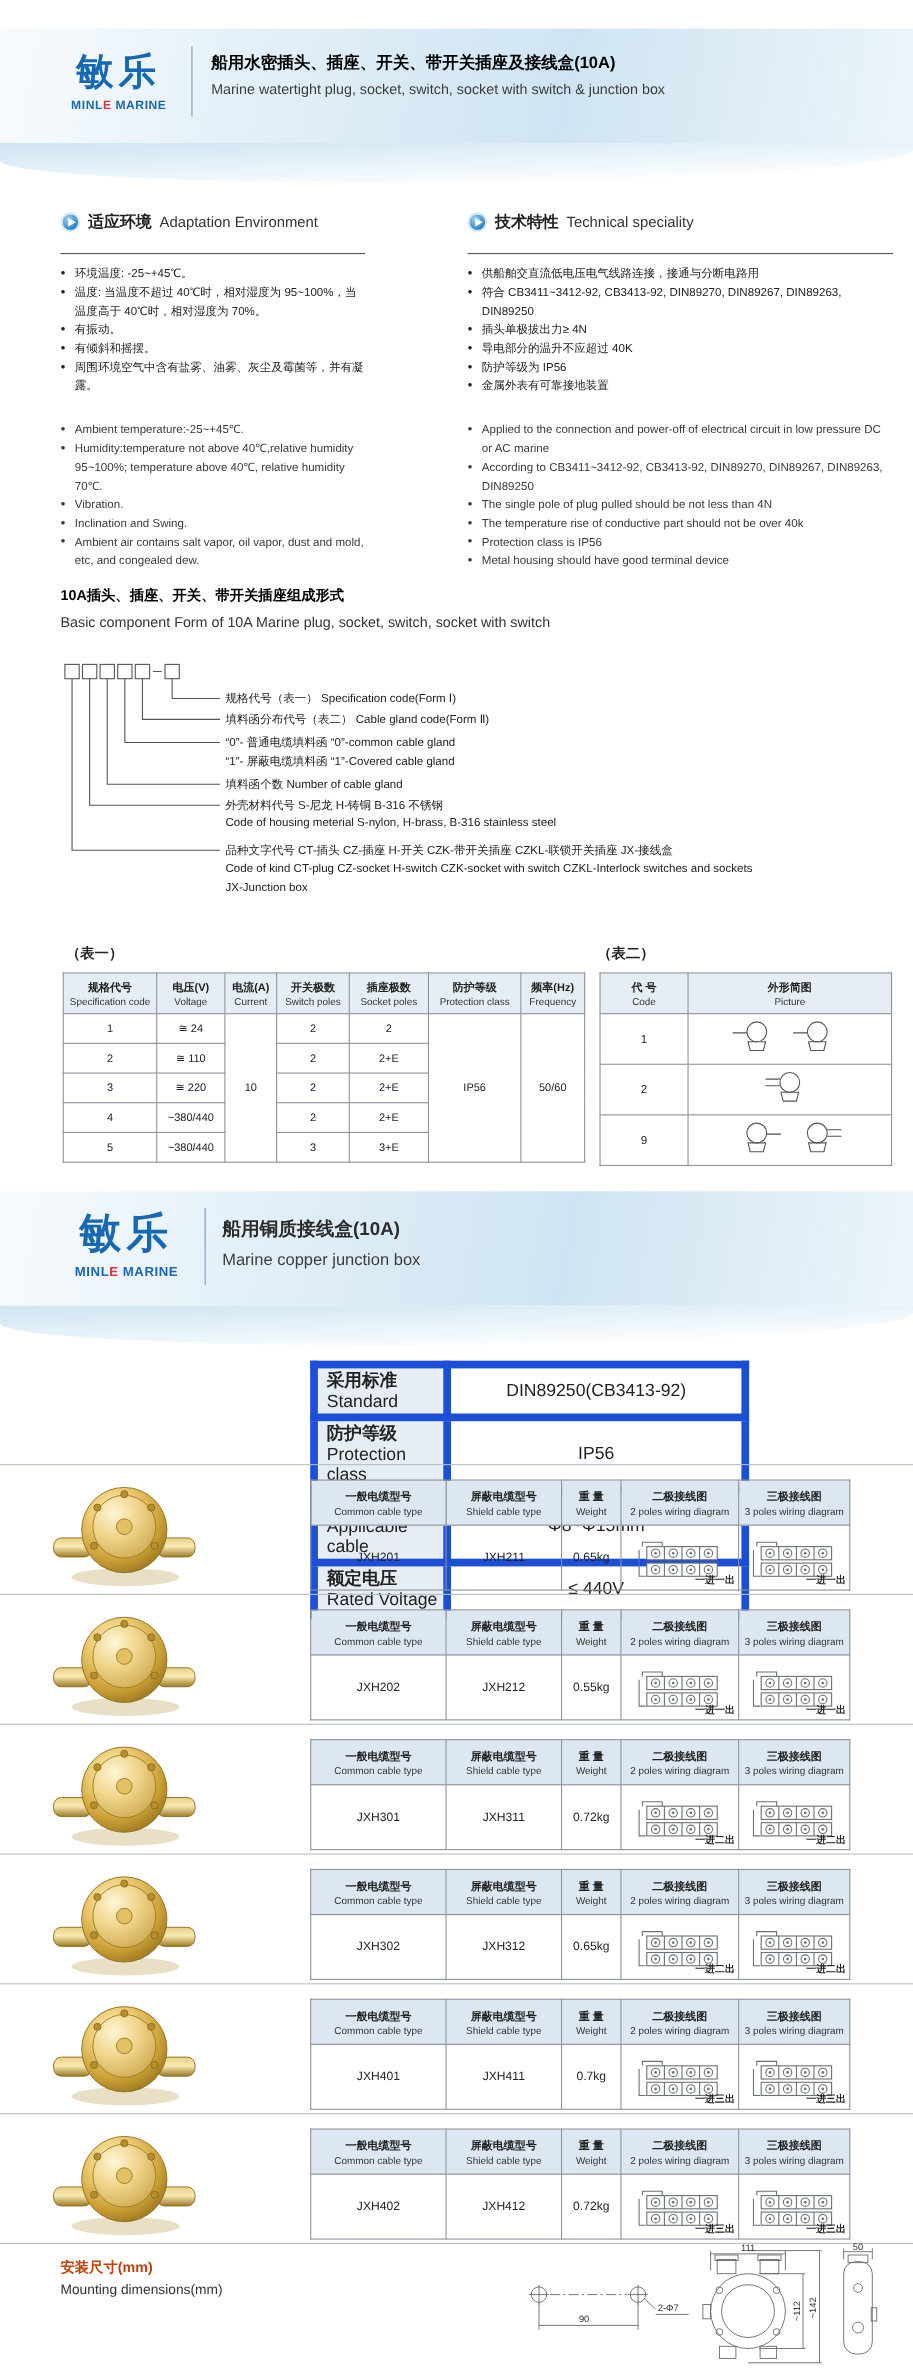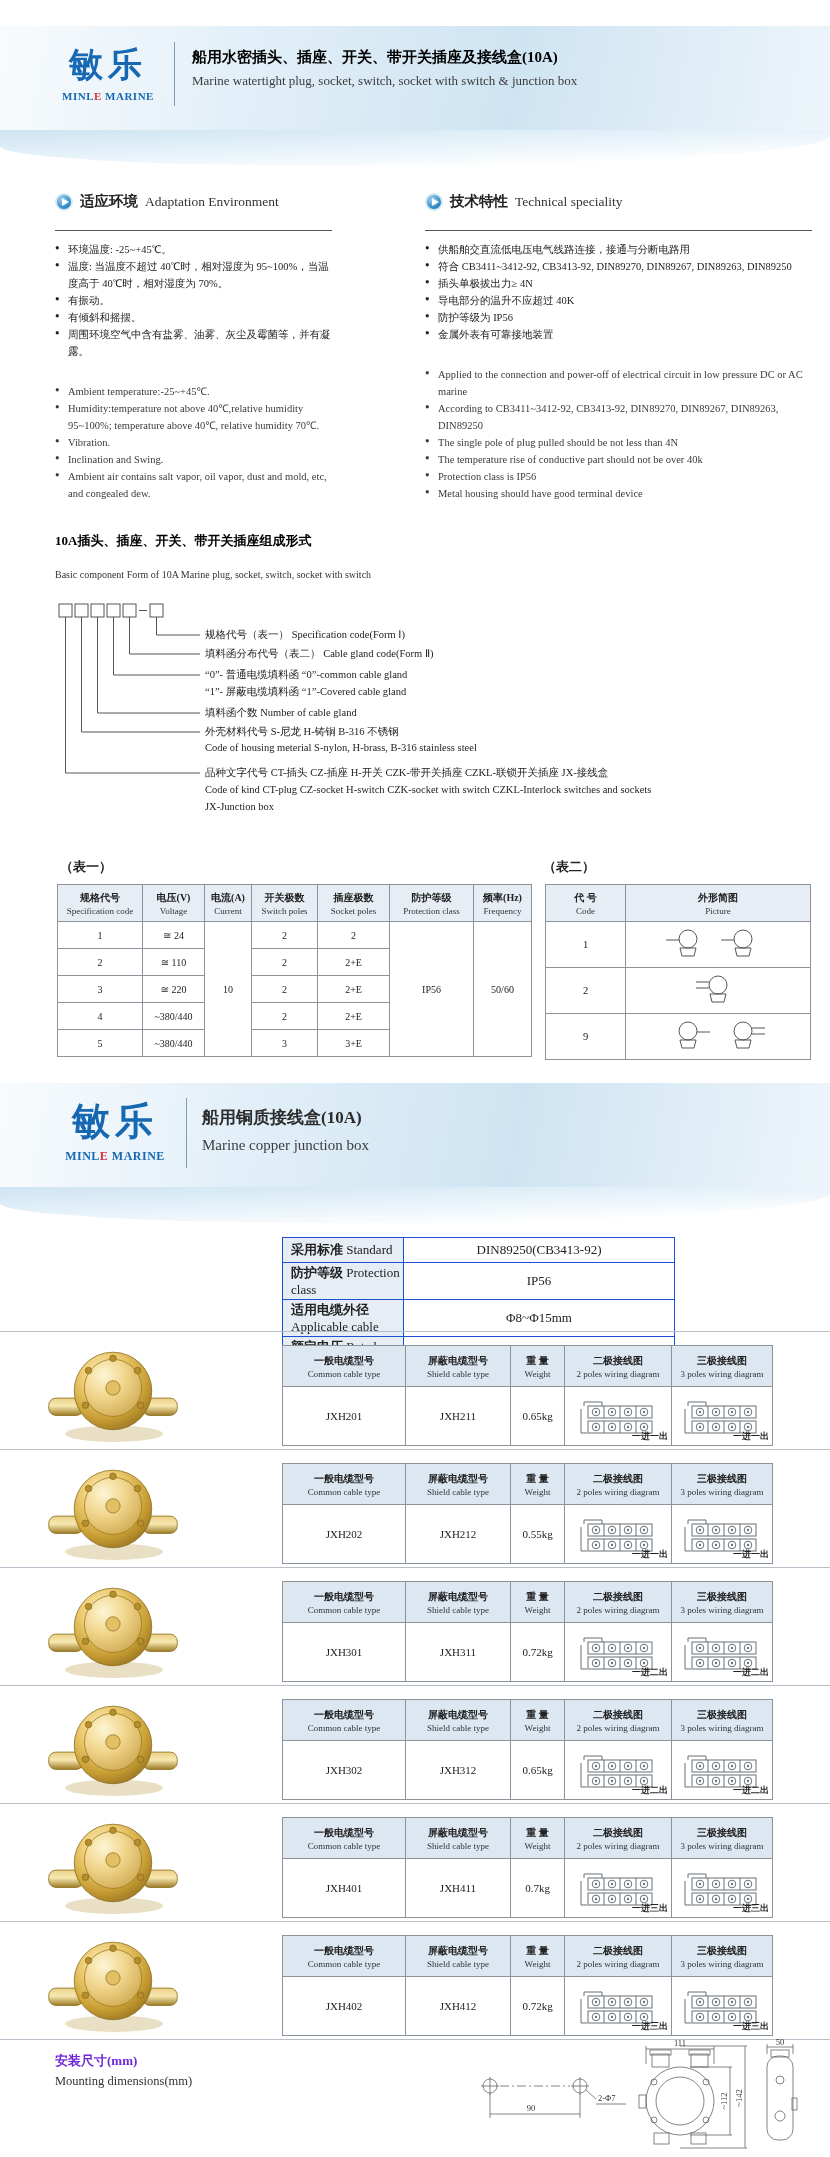--- a/index.html
+++ b/index.html
@@ -1,17 +1,17 @@
 <!DOCTYPE html>
 <html><head>
 <meta charset="utf-8">
 <style>
 html,body{margin:0;padding:0;background:#fff}
 .page{position:relative;width:830px;height:2157px;background:#fff;overflow:hidden;
-  font-family:Liberation Serif, serif;color:#333}
+  font-family:Liberation Sans, sans-serif;color:#333}
 
 
 .band{position:absolute;left:0;width:830px;
   background:linear-gradient(100deg,#f8fbfd 0%,#e2eff8 30%,#cfe4f2 62%,#edf5fa 100%)}
 .band1{top:26px;height:104px}
 .band2{top:1083px;height:104px}
 .wave{position:absolute;left:0;width:830px;height:36px;
   background:linear-gradient(178deg,#cfe4f2 0%,#e4f1f9 40%,#ffffff 85%);
   border-radius:0 0 60% 40%/0 0 30px 20px}
 .wave1{top:130px}.wave2{top:1187px}
@@ -46,60 +46,60 @@
 .colhead .h-cn{font-size:14.5px;font-weight:bold;color:#222}
 .colhead .h-en{font-size:13.5px;color:#333}
 ul.blist{list-style:none;margin:10px 0 0;padding:0;font-size:10.5px;line-height:1.62;color:#222}
 ul.blist.en{margin-top:23px;color:#3a3a3a}
 ul.blist li{padding-left:13px;position:relative}
 ul.blist li::before{content:"●";position:absolute;left:0;top:1px;font-size:7.5px}
 
 
 .cf-title{position:absolute;left:55px;top:532px}
 .cf-cn{font-size:13px;font-weight:bold;color:#000000}
-.cf-en{font-size:10px;margin-top:19px;color:#333}
+.cf-en{font-size:13px;margin-top:8px;color:#333}
 .cf-svg{position:absolute;left:50px;top:598px}
 .cf-label{position:absolute;left:205px;font-size:10.5px;white-space:nowrap;color:#222}
 
 
 .tcap{position:absolute;font-size:13px;font-weight:bold;color:#222}
 .cap1{left:60px;top:858px}.cap2{left:543px;top:858px}
 table.grid{border-collapse:collapse;table-layout:fixed;position:absolute}
 table.grid th,table.grid td{border:1px solid #8d939b;text-align:center;vertical-align:middle;padding:0}
 .t1{left:57px;top:884px;width:474px}
 .t1 th{background:#e7edf4;height:36px}
 .t1 td{height:26px;font-size:10px;color:#222}
 .hc{font-size:10px;font-weight:bold;color:#222}
 .he{font-size:9px;color:#333;margin-top:1px;font-weight:normal}
 .t2{left:545px;top:884px;width:265px}
 .t2 th{background:#e7edf4;height:36px}
 .t2 td{height:45px;font-size:10.5px;color:#222}
 
 
 .std{position:absolute;left:282px;top:1237px;width:392px;border-collapse:collapse;table-layout:fixed}
-.std td{border:1px solid #1d4ed8;height:22px;font-size:13px;color:#222}
+.std td{border:7px solid #1d4ed8;height:22px;font-size:16px;color:#222}
 .std .lbl{background:#e7edf4;text-align:left;padding-left:8px}
 .std .lbl .cnb{font-weight:bold}
 .std .val{text-align:center}
 
 
 .sep{position:absolute;left:0;width:830px;height:1px;background:#b6bfc7}
 .prod{position:absolute;left:0;width:809px;height:114px}
 .photo{position:absolute;left:38px;top:5px;width:150px;height:102px}
 .ptab{position:absolute;left:282px;top:8px;width:490px;border-collapse:collapse;table-layout:fixed}
 .ptab th,.ptab td{border:1px solid #8d939b;padding:0}
 .ptab th{background:#dce7f2;height:40px}
 .ptab td{height:58px;text-align:center;vertical-align:middle;font-size:11px;color:#222}
 .ptab .diag{position:relative}
 .wire{display:block;margin:4px auto 0}
 .cap{position:absolute;right:3px;bottom:2px;font-size:9px;font-weight:bold;color:#222}
 
 
 .mount-title{position:absolute;left:55px;top:2052px}
-.mt-cn{font-size:13px;font-weight:bold;color:#6d28d9}
+.mt-cn{font-size:13px;font-weight:bold;color:#c2410c}
 .mt-en{font-size:12.5px;margin-top:4px;color:#333}
 .mount-svg{position:absolute;left:440px;top:2038px}
 .dimtext{font-size:8.5px;fill:#333}
 </style>
 </head>
 <body>
 
 <svg width="0" height="0" style="position:absolute" aria-hidden="true">
   <defs>
     <radialGradient id="gbody" cx="38%" cy="30%" r="80%">

